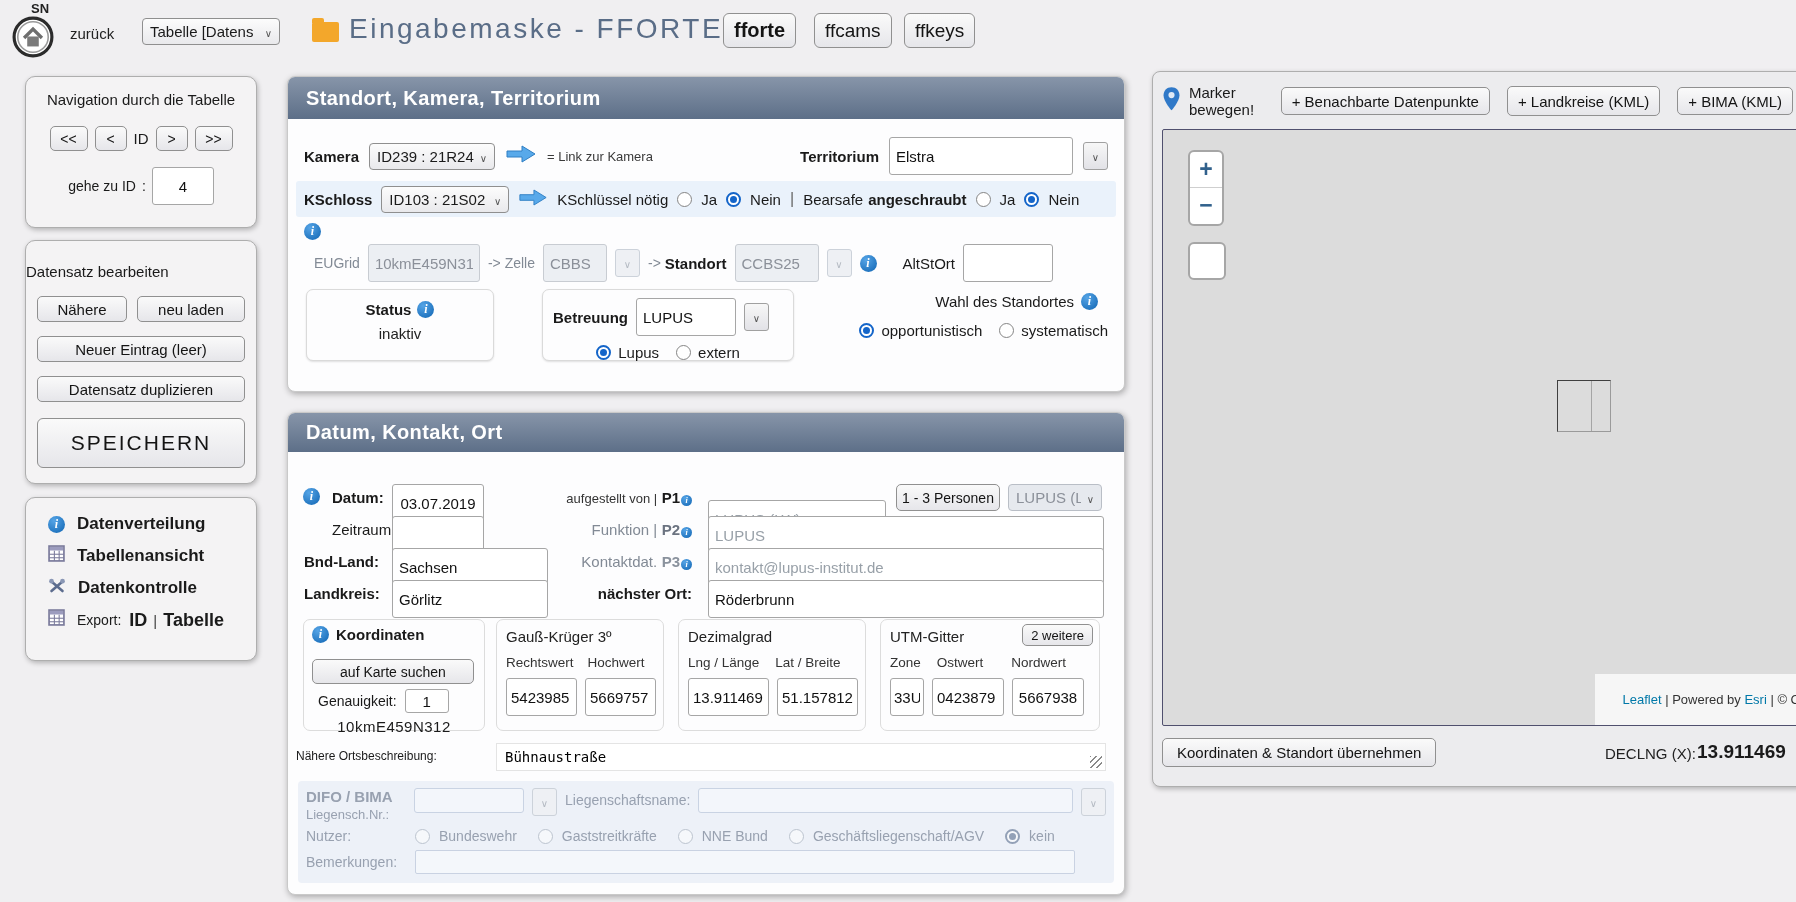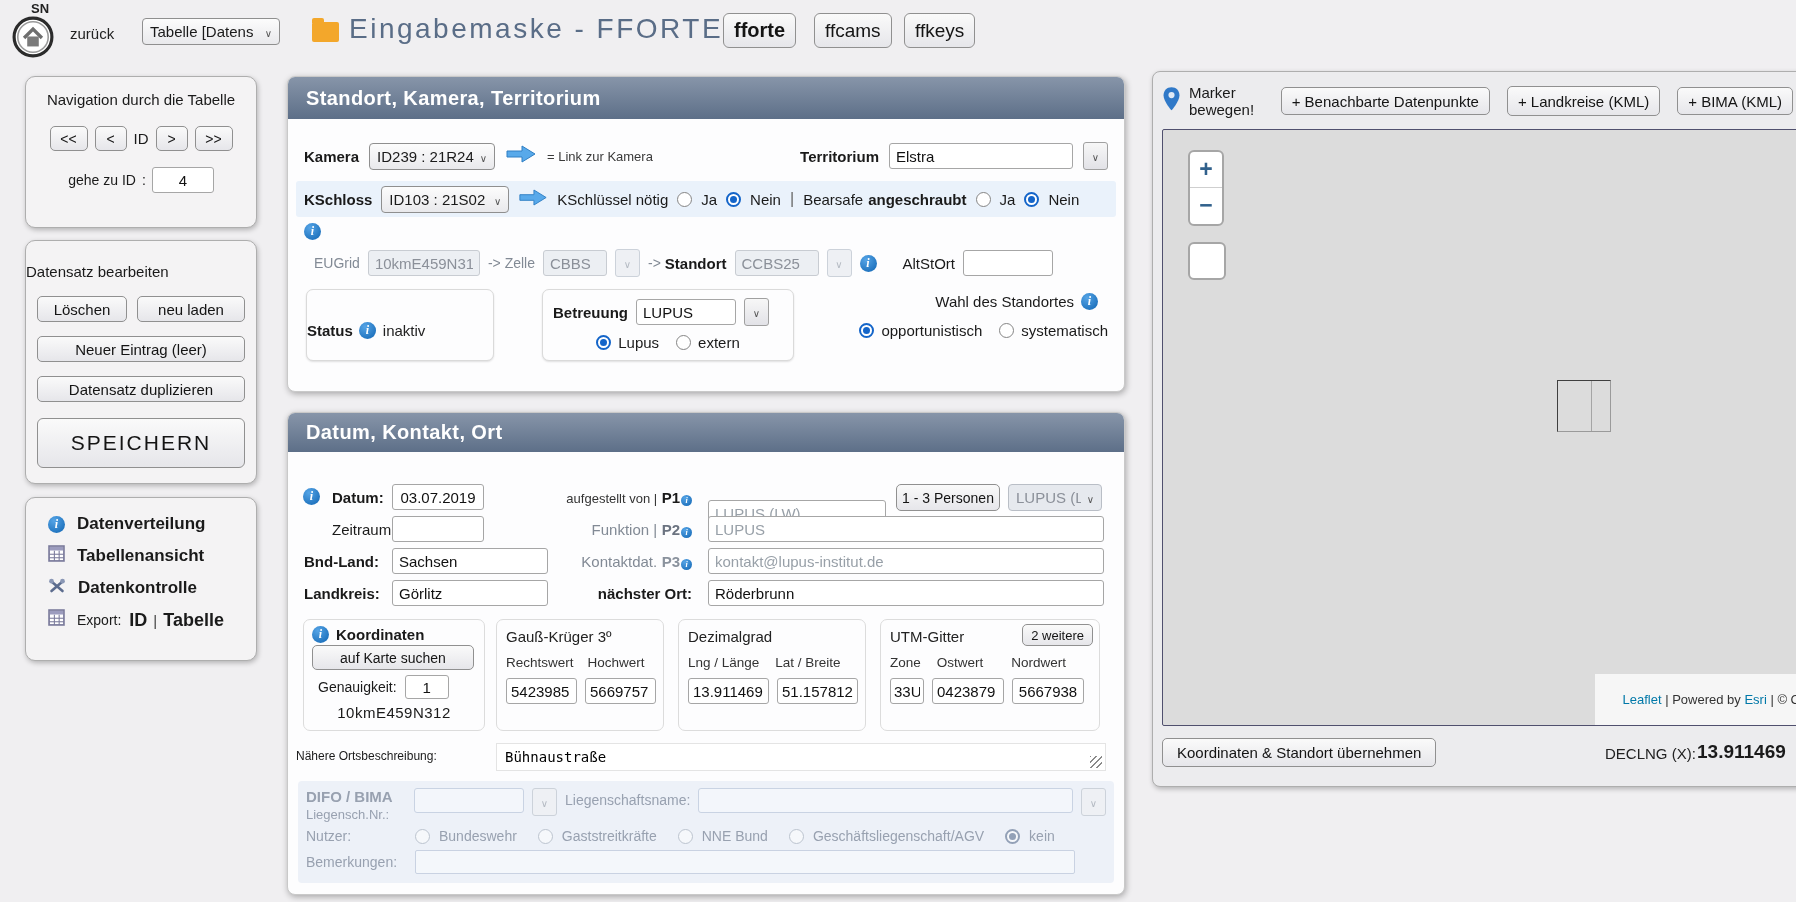--- a/index.html
+++ b/index.html
@@ -12,21 +12,21 @@
   .btn{display:inline-flex;align-items:center;justify-content:center;background:linear-gradient(#fafafa,#e6e6ea);
        border:1px solid #909090;border-radius:5px;font-size:15px;color:#141414;padding:0 10px;height:26px;
        box-sizing:border-box;cursor:pointer;font-family:inherit;white-space:nowrap}
   .panel{position:absolute;background:#f4f3f4;border:1px solid #aeaeae;border-radius:10px;
          box-shadow:1px 2px 5px rgba(0,0,0,.25)}
   .card{position:absolute;background:#fdfdfe;border:1px solid #c9c9c9;border-radius:8px;
         box-shadow:1px 2px 6px rgba(0,0,0,.3)}
   .card-hd{height:42px;background:linear-gradient(#8795a9,#5d6f88);border-radius:7px 7px 0 0;color:#fff;
            font-size:20px;font-weight:bold;letter-spacing:.4px;display:flex;align-items:center;
            padding:0 18px;box-sizing:border-box}
-  .inp{background:#fff;border:1px solid #a6a6a6;border-radius:3px;height:26px;box-sizing:border-box;
+  .inp{background:#fff;border:1px solid #a6a6a6;border-radius:3px;height:38px;box-sizing:border-box;
        font:15px "Liberation Sans",sans-serif;padding:0 6px;color:#111}
   .inp::placeholder{color:#98a0a8}
   .inp.ctr{text-align:center}
   .inp.dis{background:#eceff3;border-color:#c8ccd2;color:#8b9099}
   .inp.dif{background:#f3f6fb;border-color:#c9d3e3;color:#9aa3b2}
   .sel{display:inline-flex;align-items:center;justify-content:space-between;gap:6px;
        background:linear-gradient(#fcfcfc,#e9e9ec);border:1px solid #8f8f8f;border-radius:4px;height:27px;
        padding:0 7px;box-sizing:border-box;font-size:15px;cursor:pointer;white-space:nowrap}
   .sel.dis{background:#e6e9ee;color:#8b9099;border-color:#b9bec6}
   .chev::before{content:"\2228";font-size:10px;color:#555;line-height:1}
@@ -101,21 +101,21 @@
   <div style="display:flex;align-items:center;justify-content:center;gap:6px;margin-top:16px">
     <span style="font-size:14px;cursor:pointer">gehe zu ID</span>
     <span style="font-size:14px">:</span>
     <input class="inp ctr" style="width: 62px;" value="4">
   </div>
 </div>
 
 <div class="panel" style="left:25px;top:240px;width:230px;height:242px">
   <div style="text-align:left;margin-top:22px;font-size:15px">Datensatz bearbeiten</div>
   <div style="display:flex;justify-content:center;gap:10px;margin-top:16px">
-    <button class="btn" style="width:90px">Löschen</button>
+    <button class="btn" style="width:90px">Nähere</button>
     <button class="btn" style="width:108px">neu laden</button>
   </div>
   <div style="display:flex;justify-content:center;margin-top:14px">
     <button class="btn" style="width:208px">Neuer Eintrag (leer)</button>
   </div>
   <div style="display:flex;justify-content:center;margin-top:14px">
     <button class="btn" style="width:208px">Datensatz duplizieren</button>
   </div>
   <div style="display:flex;justify-content:center;margin-top:16px">
     <button class="btn" style="width:208px;height:50px;font-size:21px;letter-spacing:2px;border-radius:6px">SPEICHERN</button>
@@ -236,21 +236,21 @@
     <input class="inp dis" style="width: 84px;" disabled="" value="CCBS25">
     <span class="chevbtn dis">
         <span class="chev"></span>
       </span>
     <span class="info"></span>
     <span style="font-size:15px;margin-left:18px">AltStOrt</span>
     <input class="inp" style="width: 90px;">
   </div>
 
   <div class="abs" style="left:0;top:212px;width:100%;height:80px">
-    <div class="sbox" style="left:18px;top:0;width:188px;height:72px;display:flex;flex-direction:row;align-items:center;gap:7px;padding-top:11px">
+    <div class="sbox" style="left:18px;top:0;width:188px;height:72px;display:flex;flex-direction:column;align-items:center;gap:7px;padding-top:11px">
       <div style="display:flex;align-items:center;gap:6px">
         <span class="b" style="font-size:15px">Status</span>
         <span class="info"></span>
       </div>
       <span style="font-size:15px;color:#222">inaktiv</span>
     </div>
     <div class="sbox" style="left:254px;top:0;width:252px;height:72px;padding:8px 10px">
       <div style="display:flex;align-items:center;gap:8px">
         <span class="b" style="font-size:15px">Betreuung</span>
         <input class="inp" style="width: 100px;" value="LUPUS">
@@ -329,21 +329,21 @@
     </div>
     <input class="inp abs" style="left: 420px; top: 1px; width: 396px;" value="Röderbrunn">
   </div>
 
   <div class="abs" style="left:0;top:206px;width:100%;height:114px">
     <div class="kbox" style="left:15px;top:0;width:182px;height:112px;padding:6px 8px">
       <div style="display:flex;align-items:center;gap:7px">
         <span class="info"></span>
         <span class="b" style="font-size:15px">Koordinaten</span>
       </div>
-      <button class="btn" style="width:162px;height:25px;margin-top:2px;font-size:14px">auf Karte suchen</button>
+      <button class="btn" style="width:162px;height:25px;margin-top:16px;font-size:14px">auf Karte suchen</button>
       <div style="display:flex;align-items:center;gap:8px;margin-top:5px;padding-left:6px">
         <span style="font-size:14px">Genauigkeit:</span>
         <input class="inp ctr" style="width: 44px; height: 24px;" value="1">
       </div>
       <div style="text-align:center;font-size:15px;margin-top:5px;letter-spacing:.5px">10kmE459N312</div>
     </div>
 
     <div class="kbox" style="left:208px;top:0;width:168px;height:112px">
       <div class="ktitle">Gauß-Krüger 3º</div>
       <div style="display:flex;gap:14px;margin-top:10px">

